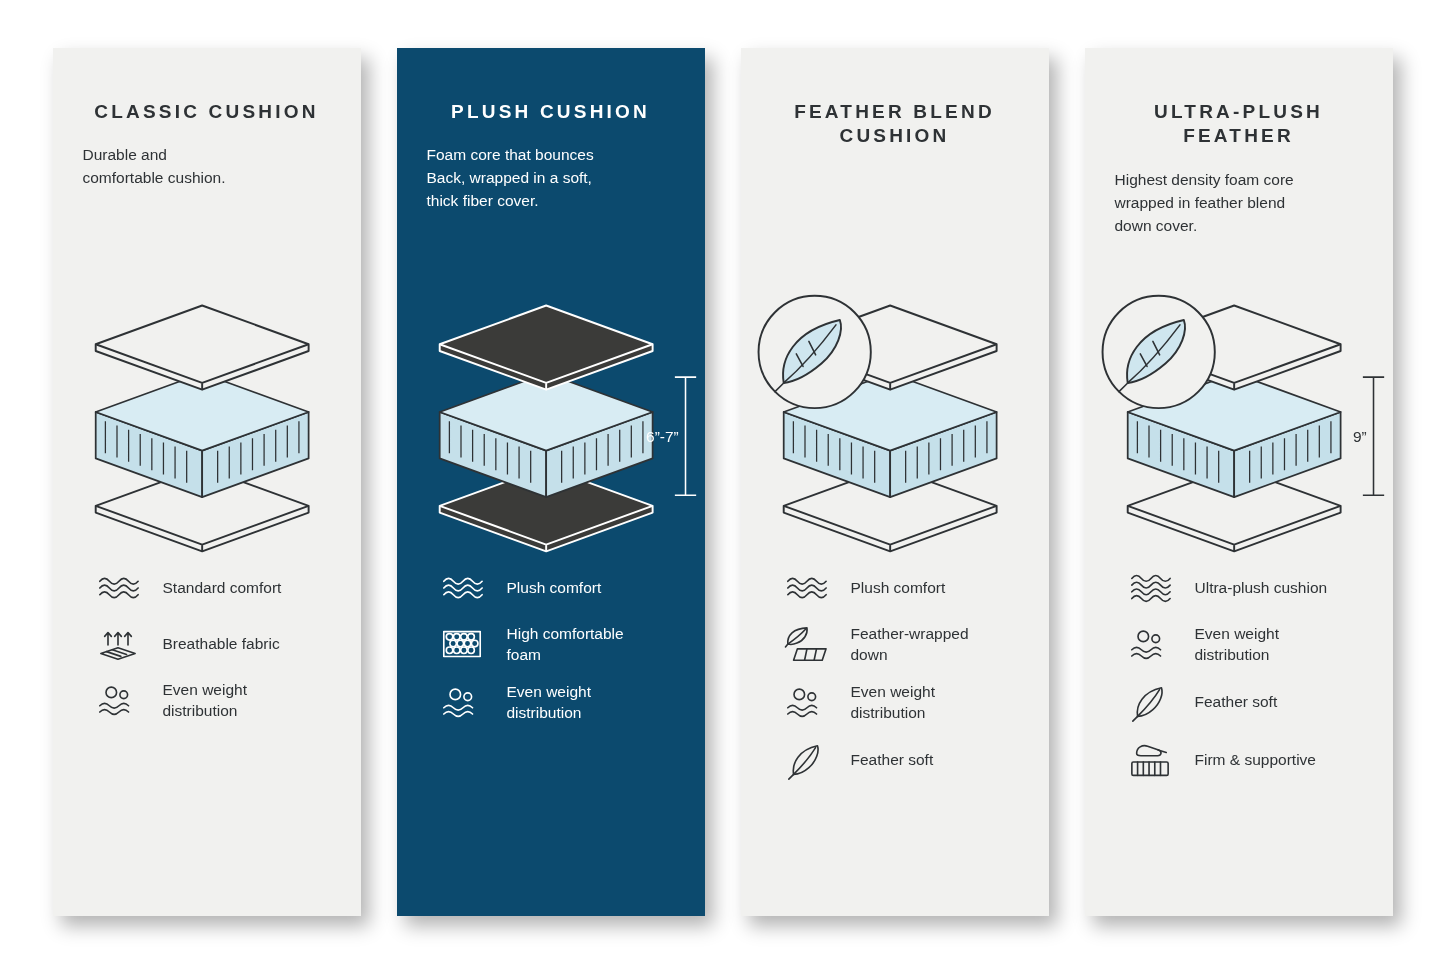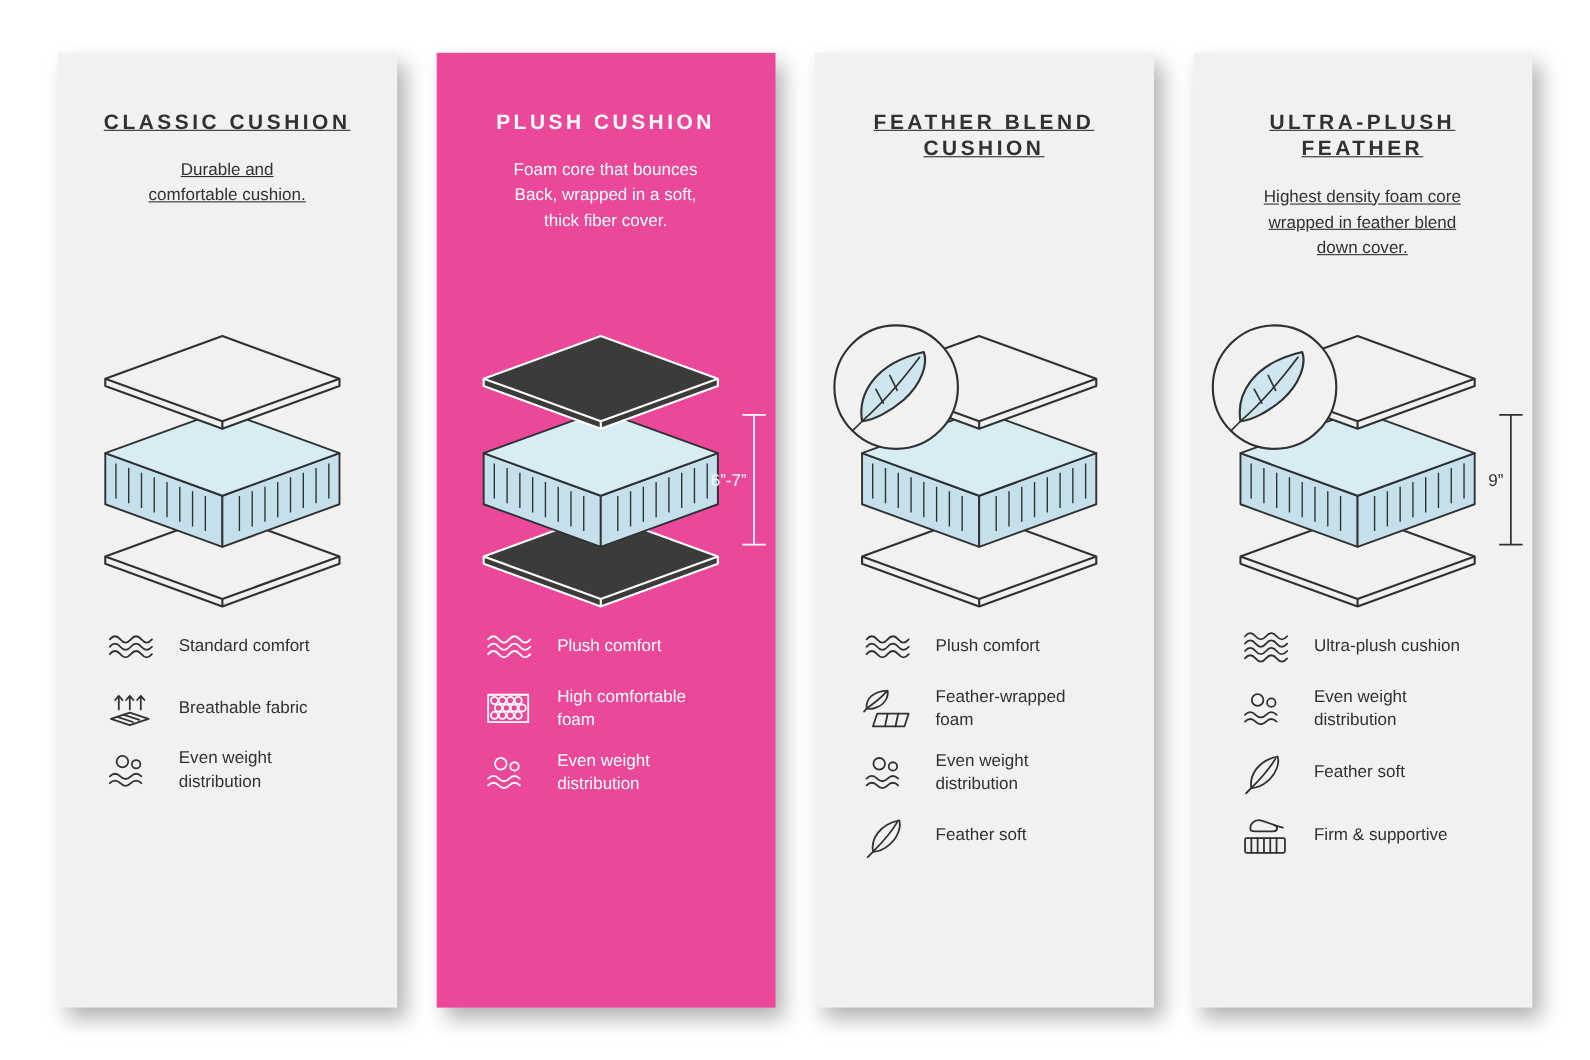--- a/index.html
+++ b/index.html
@@ -3,25 +3,25 @@
 <meta charset="utf-8">
 <style>
   * { margin:0; padding:0; box-sizing:border-box; }
   html,body { background:#ffffff; font-family:"Liberation Sans", sans-serif; }
   .stage { width:1445px; height:964px; background:#ffffff; display:flex; justify-content:center; gap:36px; padding-top:48px; }
   .card {
     position:relative; width:308px; height:868px;
     padding:52px 30px 40px;
     box-shadow: 8px 10px 18px rgba(0,0,0,0.30);
   }
-  .card.light { background:#f1f1ef; --plate-fill:#f1f1ef; --line:#2e3235; --text:#2e3235; color:#2e3235;text-decoration:underline; }
-  .card.dark  { background:#ec4899; --plate-fill:#3b3b39; --line:#ffffff; --text:#ffffff; color:#ffffff; }
+  .card.light { background:#f1f1ef; --plate-fill:#f1f1ef; --line:#2e3235; --text:#2e3235; color:#2e3235; }
+  .card.dark  { background:#0c4a6e; --plate-fill:#3b3b39; --line:#ffffff; --text:#ffffff; color:#ffffff; }
 
   .title { text-align:center; font-size:19px; font-weight:700; letter-spacing:3.2px; line-height:1.28; white-space:pre-line; color:var(--text); }
-  .desc  { text-align:center; font-size:15.5px; line-height:1.48; margin:20px auto 0; max-width:272px; white-space:pre-line; color:var(--text); }
+  .desc  { text-align:left; font-size:15.5px; line-height:1.48; margin:20px auto 0; max-width:272px; white-space:pre-line; color:var(--text); }
 
   .illus { position:absolute; top:228px; left:0; right:0; height:300px; display:flex; align-items:center; justify-content:center; }
 
   
   .plate { fill:var(--plate-fill); stroke:var(--line); stroke-width:2; stroke-linejoin:round; }
   .pline { fill:none; stroke:var(--line); stroke-width:2; stroke-linejoin:round; }
   .foam-top  { fill:#d8ecf3; stroke:#2e3235; stroke-width:1.8; stroke-linejoin:round; }
   .foam-side { fill:#c5e0ea; stroke:#2e3235; stroke-width:1.8; stroke-linejoin:round; }
   .hatch { fill:none; stroke:#2e3235; stroke-width:1.3; }
   .badge-circle { fill:var(--plate-fill); stroke:var(--line); stroke-width:2; }
@@ -219,21 +219,21 @@
         <span class="ficon">
           <svg viewBox="0 0 48 44" width="46" height="42">
               <path d="M5 21 C4 12 11 4.5 25 4 C26 10.5 22 17 14.5 20 C11 21.5 7.5 21.7 5 21 Z"></path>
               <path d="M5 21 C11.5 16.5 19 10.5 24 5"></path>
               <path d="M5 21 L2.5 24"></path>
               <path d="M15 26 H45 L41 38 H11 Z"></path>
               <path d="M25 26 L22.5 38 M35 26 L32.5 38"></path>
             </svg>
         </span>
         <span class="flabel">Feather-wrapped
-foam</span>
+down</span>
       </div>
       <div class="feature">
         <span class="ficon">
           <svg viewBox="0 0 48 40" width="46" height="40">
               <circle cx="17" cy="11" r="5.5"></circle>
               <circle cx="30" cy="13.5" r="4"></circle>
               <path d="M5 25 q5 -5 10 0 t10 0 t10 0"></path>
               <path d="M5 31.5 q5 -5 10 0 t10 0 t10 0"></path>
             </svg>
         </span>

